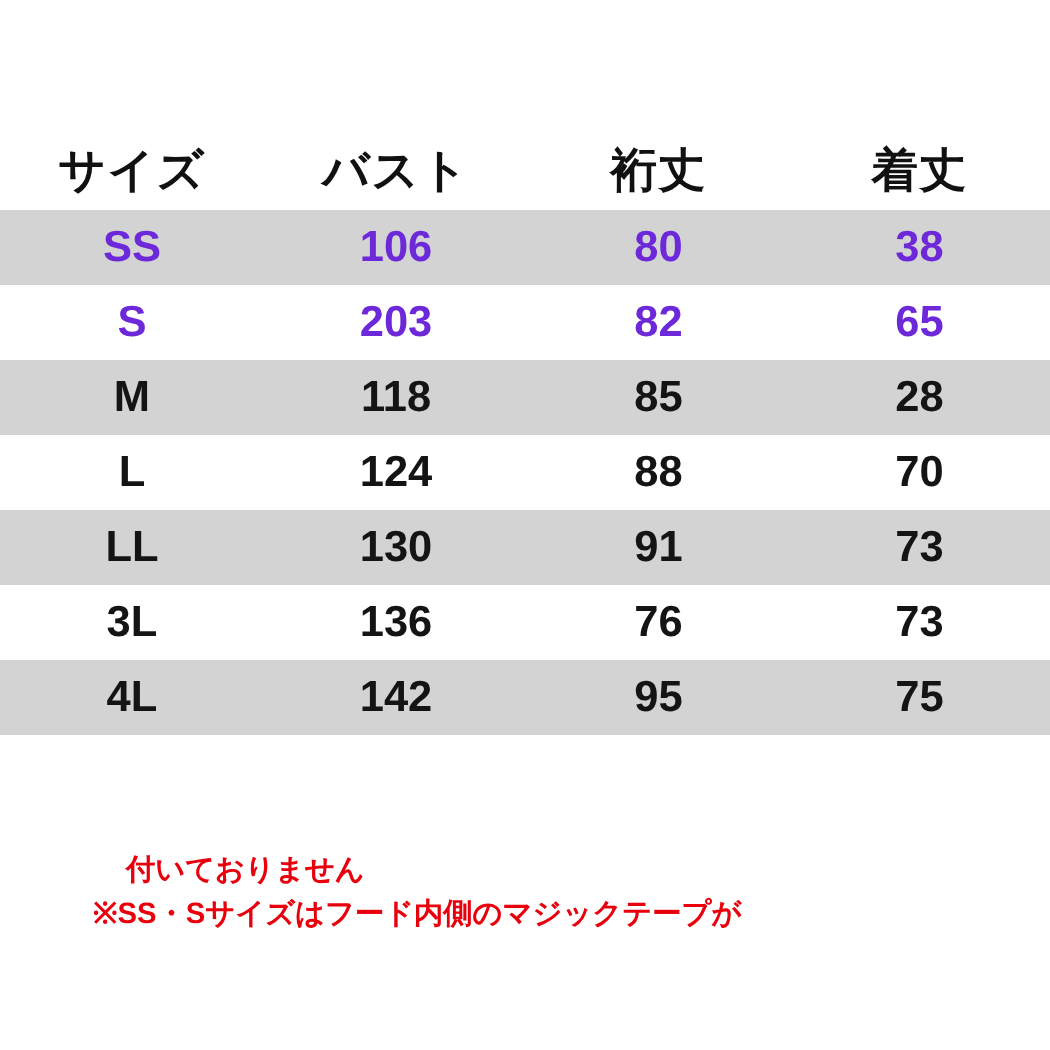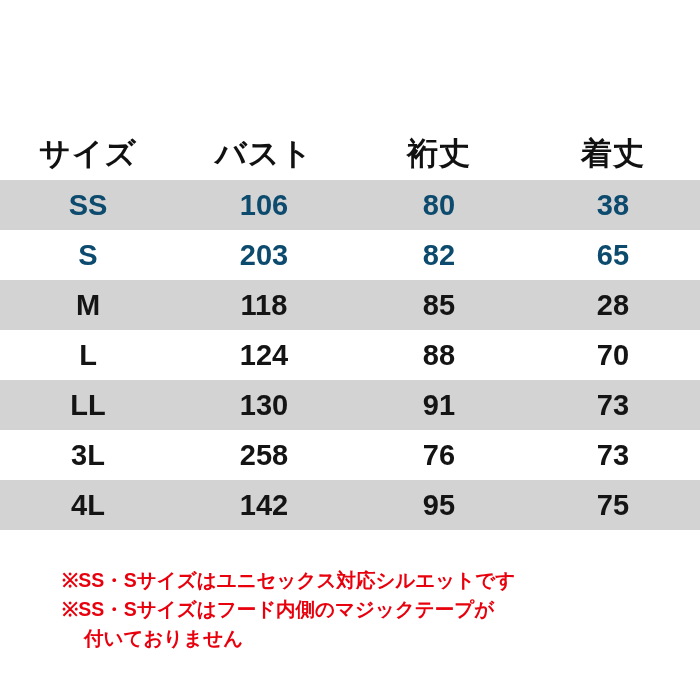--- a/index.html
+++ b/index.html
@@ -17,21 +17,20 @@
     position: relative;
     width: 700px;
     height: 700px;
     box-sizing: border-box;
   }
   .table-wrap {
     position: absolute;
     left: 0;
     top: 88px;
     width: 556px;
-    margin-top: 40px;
   }
   table.size-table {
     border-collapse: collapse;
     width: 700px;
     table-layout: fixed;
   }
   table.size-table col.c0 { width: 176px; }
   table.size-table col.c1 { width: 176px; }
   table.size-table col.c2 { width: 174px; }
   table.size-table col.c3 { width: 174px; }
@@ -56,21 +55,21 @@
     vertical-align: middle;
     padding: 0;
   }
   tr.shaded td {
     background: #d3d3d3;
   }
   tr.plain td {
     background: #ffffff;
   }
   tr.highlight td {
-    color: #0c4a6e;
+    color: #6d28d9;
   }
   .notes {
     position: absolute;
     left: 62px;
     top: 566px;
     width: 600px;
   }
   .note-line {
     color: #e8000d;
     font-size: 19.5px;
@@ -130,33 +129,32 @@
             <td>70</td>
           </tr>
           <tr class="shaded">
             <td>LL</td>
             <td>130</td>
             <td>91</td>
             <td>73</td>
           </tr>
           <tr class="plain">
             <td>3L</td>
-            <td>258</td>
+            <td>136</td>
             <td>76</td>
             <td>73</td>
           </tr>
           <tr class="shaded">
             <td>4L</td>
             <td>142</td>
             <td>95</td>
             <td>75</td>
           </tr>
         </tbody>
     </table>
   </div>
 
   <div class="notes">
-    <div class="note-line">※SS・Sサイズはユニセックス対応シルエットです</div>
+    <div class="note-line indent">付いておりません</div>
     <div class="note-line">※SS・Sサイズはフード内側のマジックテープが</div>
-    <div class="note-line indent">付いておりません</div>
   </div>
 
 </div>
 
 </body></html>

